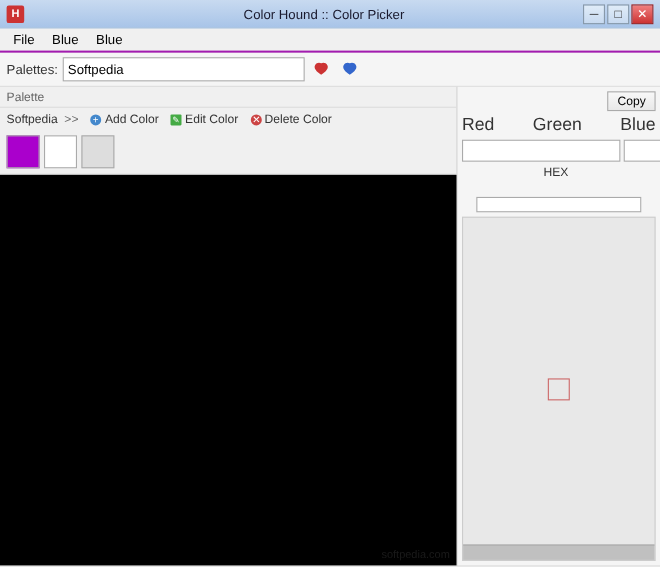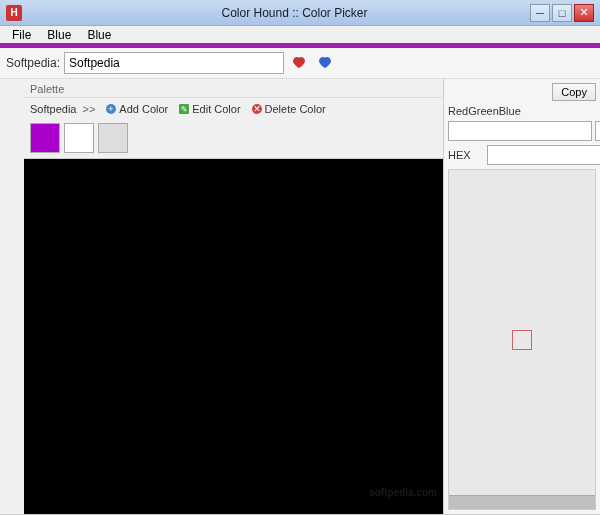--- a/index.html
+++ b/index.html
@@ -64,21 +64,21 @@
       border-color: #992222;
     }
 
     
     .menu-bar {
       background: #f0f0f0;
       height: 22px;
       display: flex;
       align-items: center;
       padding: 0 4px;
-      border-bottom: 5px solid #a21caf;
+      border-bottom: 2px solid #a21caf;
     }
     .menu-item {
       padding: 2px 8px;
       cursor: pointer;
       font-size: 12px;
     }
 
     
     .palettes-row {
       display: flex;
@@ -116,21 +116,20 @@
       display: flex;
       height: calc(515px - 26px - 22px - 32px);
     }
 
     
     .left-panel {
       flex: 1;
       border-right: 1px solid #ccc;
       display: flex;
       flex-direction: column;
-      padding-left: 24px;
     }
 
     
     .palette-section {
       border-bottom: 1px solid #ccc;
       padding: 2px 0;
     }
     .palette-header {
       display: flex;
       align-items: center;
@@ -179,71 +178,71 @@
 
     
     .canvas-area {
       flex: 1;
       background: #000000;
       position: relative;
       min-height: 100px;
     }
     .canvas-watermark {
       position: absolute;
-      bottom: 16px;
+      bottom: 4px;
       right: 6px;
       color: #333;
       font-size: 10px;
       opacity: 0.5;
-      font-weight: bold;
     }
 
     
     .right-panel {
-      width: 156px;
+      width: 184px;
       display: flex;
       flex-direction: column;
       padding: 4px;
       gap: 4px;
       background: #f5f5f5;
     }
     .copy-btn-row {
       display: flex;
       justify-content: flex-end;
     }
     .small-btn {
       padding: 2px 8px;
       font-size: 11px;
       border: 1px solid #aaa;
       background: linear-gradient(to bottom, #f8f8f8, #e8e8e8);
       cursor: pointer;
       min-width: 40px;
     }
     .rgb-header-row {
       display: flex;
-      justify-content: flex-start;
-      font-size: 11px;
+      justify-content: space-between;
+      font-size: 16px;
       color: #333;
     }
     .rgb-inputs-row {
       display: flex;
       gap: 3px;
     }
     .rgb-input {
       flex: 1;
       height: 20px;
       border: 1px solid #aaa;
       font-size: 11px;
       text-align: center;
       background: white;
     }
     .hex-row, .css-row {
       display: flex;
       align-items: center;
       gap: 16px;
+      flex-direction: column;
     }
     .field-label {
       font-size: 11px;
       color: #333;
       width: 28px;
     }
     .hex-input {
       flex: 1;
       height: 20px;
       border: 1px solid #aaa;
@@ -315,21 +314,21 @@
   </div>
 </div>
 
 <div class="menu-bar">
   <div class="menu-item">File</div>
   <div class="menu-item">Blue</div>
   <div class="menu-item">Blue</div>
 </div>
 
 <div class="palettes-row">
-  <span class="palettes-label">Softpedia:</span>
+  <span class="palettes-label">Palettes:</span>
   <input class="palettes-combo" type="text" value="Softpedia" style="">
   <div class="palette-icon-btn">
 
     <svg width="16" height="16" viewBox="0 0 16 16">
       <path d="M8 13s-6-3.5-6-7a4 4 0 0 1 6-3.46A4 4 0 0 1 14 6c0 3.5-6 7-6 7z" fill="#cc3333"></path>
     </svg>
   </div>
   <div class="palette-icon-btn">
     <svg width="16" height="16" viewBox="0 0 16 16">
       <path d="M8 13s-6-3.5-6-7a4 4 0 0 1 6-3.46A4 4 0 0 1 14 6c0 3.5-6 7-6 7z" fill="#3366cc"></path>

